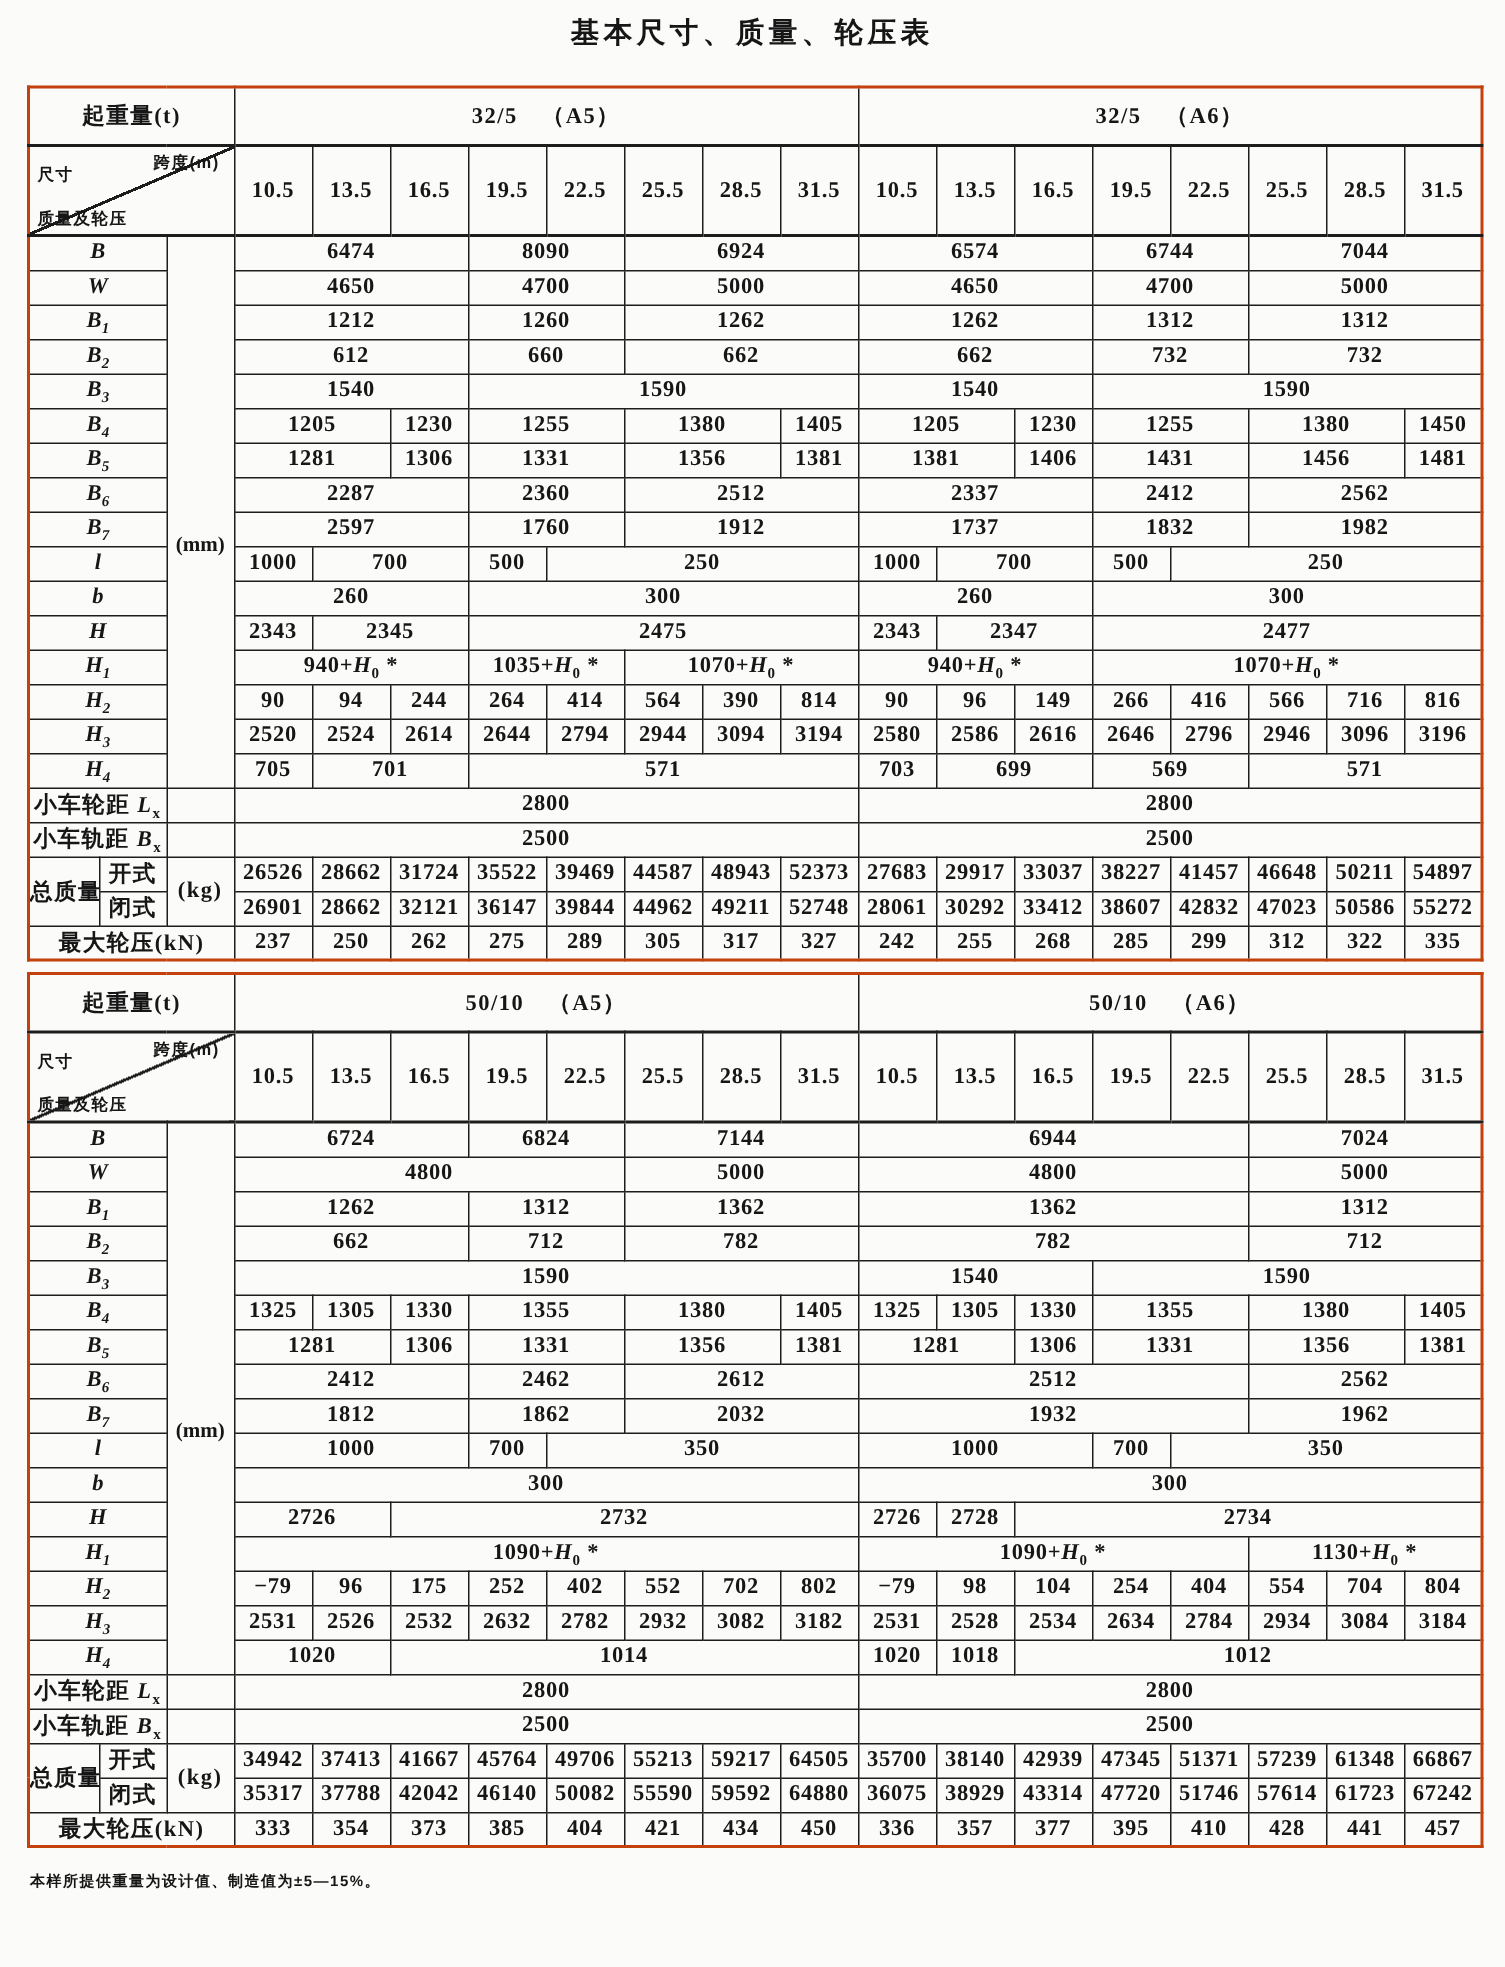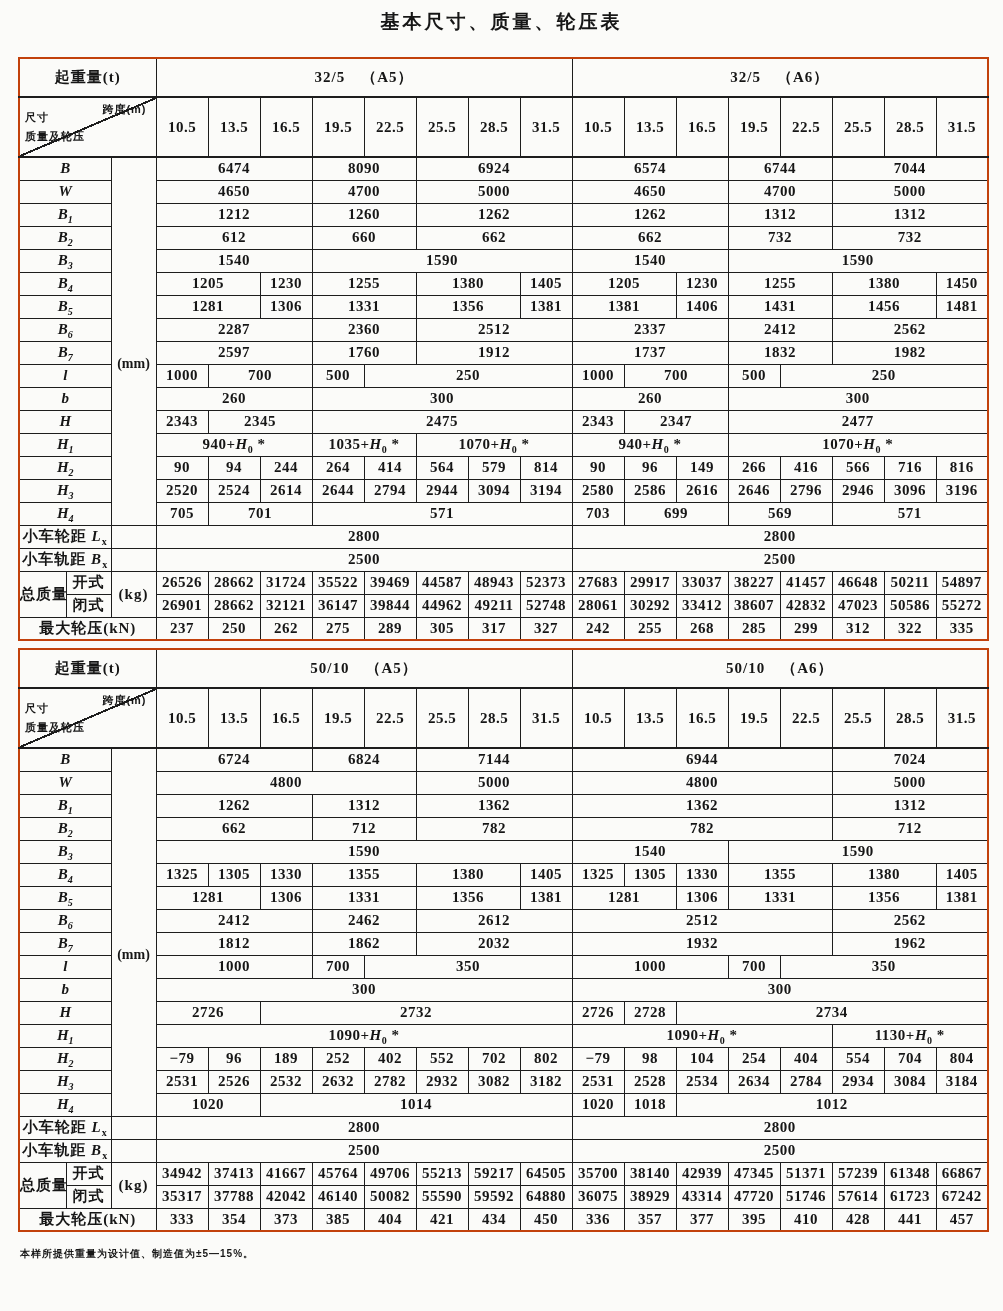--- a/index.html
+++ b/index.html
@@ -41,21 +41,21 @@
       transparent calc(50% - 1px), #1d1d1d calc(50% - 1px),
       #1d1d1d calc(50% + 1px), transparent calc(50% + 1px));
   }
   .dg{
     position:absolute;
     font-family:"Liberation Sans","DejaVu Sans",sans-serif;
     font-size:11px;font-weight:bold;letter-spacing:1px;line-height:1.25;
   }
   .dg.span-l{top:5px;right:9px;}
   .dg.dim-l{left:5px;top:13px;}
-  .dg.mass-l{left:5px;bottom:12px;}
+  .dg.mass-l{left:5px;bottom:2px;}
   td.unitcell span{display:inline-block;transform:translateY(22px);font-size:14px;}
   .footnote{
     margin:15px 0 0 20px;
     font-family:"Liberation Sans","DejaVu Sans",sans-serif;
     font-size:10px;font-weight:bold;letter-spacing:1px;
   }
 </style>
 </head>
 <body>
 
@@ -237,21 +237,21 @@
           <td class="v" colspan="5">1070+<i>H</i><sub>0</sub> *</td>
         </tr>
         <tr class="r">
           <td class="lbl" colspan="2"><i>H</i><sub>2</sub></td>
           <td class="v">90</td>
           <td class="v">94</td>
           <td class="v">244</td>
           <td class="v">264</td>
           <td class="v">414</td>
           <td class="v">564</td>
-          <td class="v">579</td>
+          <td class="v">390</td>
           <td class="v">814</td>
           <td class="v">90</td>
           <td class="v">96</td>
           <td class="v">149</td>
           <td class="v">266</td>
           <td class="v">416</td>
           <td class="v">566</td>
           <td class="v">716</td>
           <td class="v">816</td>
         </tr>
@@ -515,21 +515,21 @@
         <tr class="r">
           <td class="lbl" colspan="2"><i>H</i><sub>1</sub></td>
           <td class="v" colspan="8">1090+<i>H</i><sub>0</sub> *</td>
           <td class="v" colspan="5">1090+<i>H</i><sub>0</sub> *</td>
           <td class="v" colspan="3">1130+<i>H</i><sub>0</sub> *</td>
         </tr>
         <tr class="r">
           <td class="lbl" colspan="2"><i>H</i><sub>2</sub></td>
           <td class="v">−79</td>
           <td class="v">96</td>
-          <td class="v">189</td>
+          <td class="v">175</td>
           <td class="v">252</td>
           <td class="v">402</td>
           <td class="v">552</td>
           <td class="v">702</td>
           <td class="v">802</td>
           <td class="v">−79</td>
           <td class="v">98</td>
           <td class="v">104</td>
           <td class="v">254</td>
           <td class="v">404</td>

